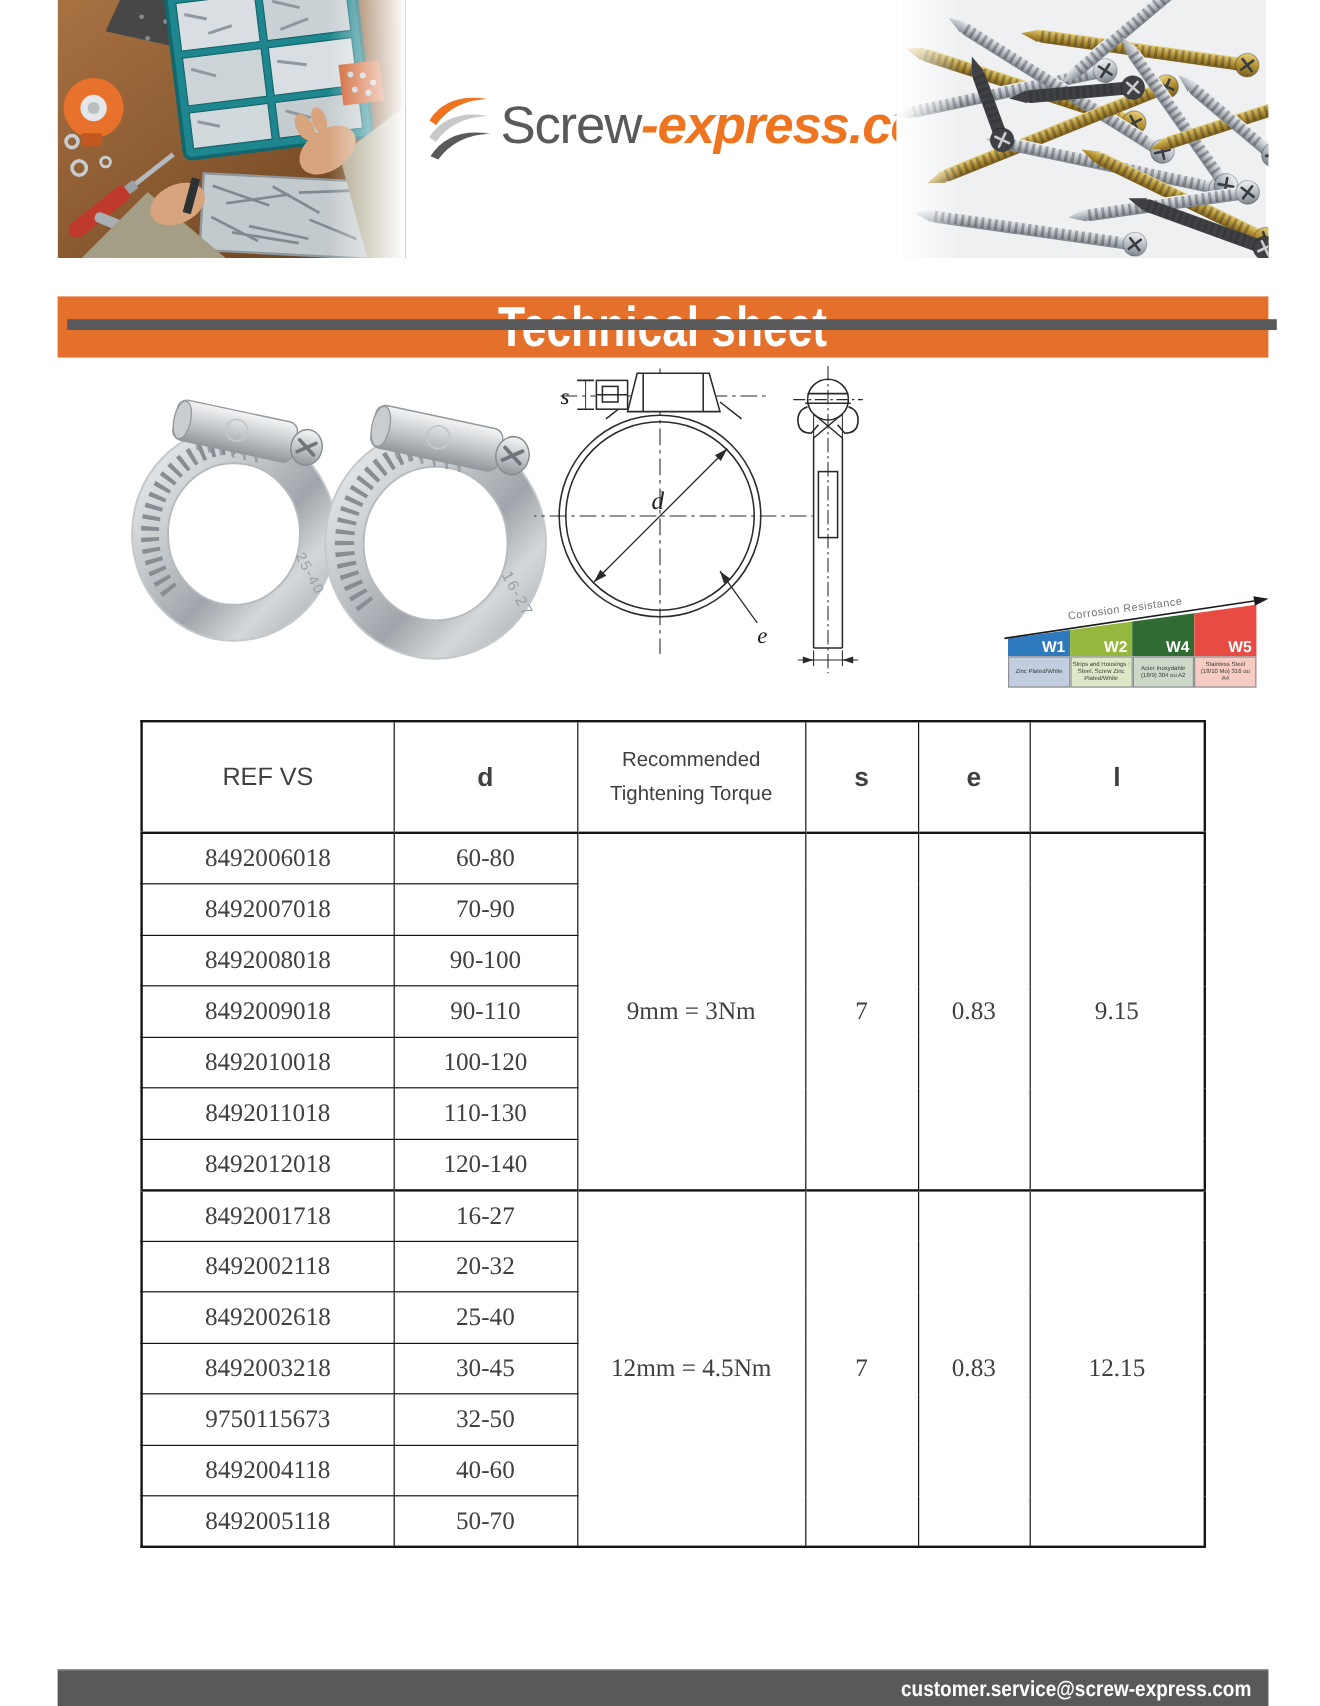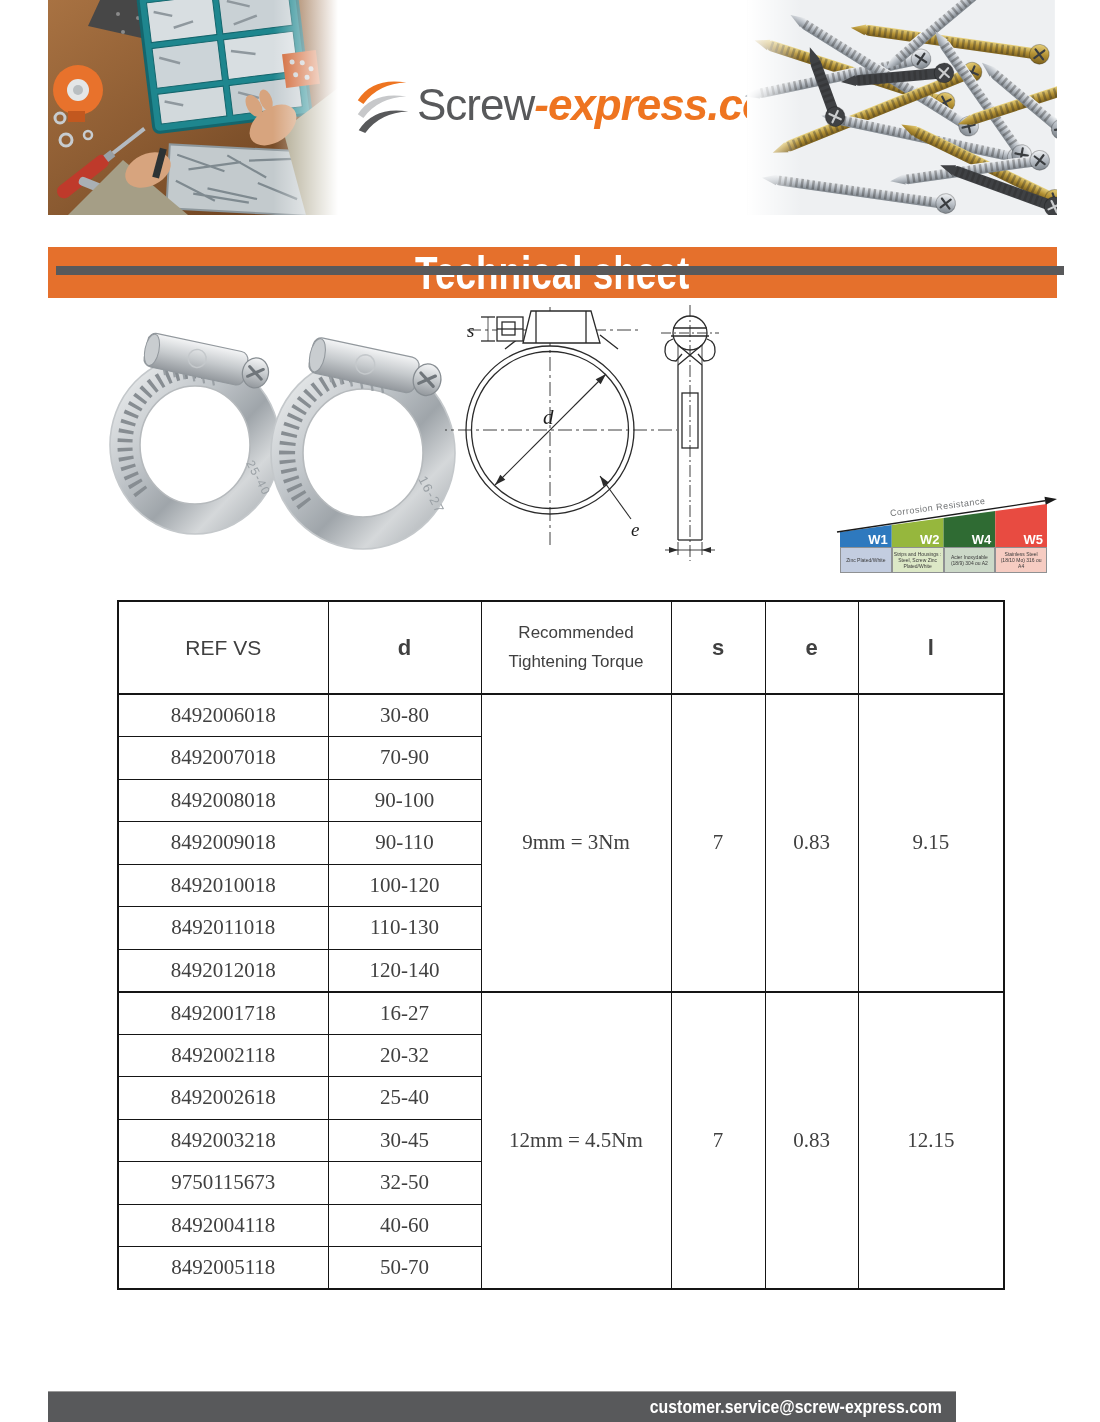--- a/index.html
+++ b/index.html
@@ -34,21 +34,21 @@
               padding:0;font-weight:400;background:#fff;}
   .spec-table thead tr{height:93px;}
   .spec-table tbody tr{height:42.5px;font-family:Liberation Serif, serif;}
   .spec-table thead th{border-bottom:2px solid #151515;}
   .h0{font-size:21px;}
   .h1,.h3,.h4,.h5{font-size:22px;font-weight:700 !important;}
   .h2{font-size:17px;line-height:1.65;padding:0 14px !important;margin-left:25px;}
   .c-data{font-size:21px;}
   .group-start td{border-top:2.5px solid #151515;}
   
-  .footer{position:absolute;left:48px;top:1391px;width:908px;height:30px;background:#58595B;
+  .footer{position:absolute;left:48px;top:1391px;width:1009px;height:30px;background:#58595B;
           display:flex;align-items:center;justify-content:flex-end;border-top:1px solid #9a9a9a;}
   .footer span{display:inline-block;color:#fff;font-weight:700;font-size:18px;margin-right:14px;
           transform:scaleX(.88);transform-origin:100% 50%;}
   text{font-family:"Liberation Sans",sans-serif;}
   .dim-label{font-family:"Liberation Serif",serif;font-style:italic;}
 </style>
 </head>
 <body>
 
 <div class="page">
@@ -404,21 +404,21 @@
           <th class="h1">d</th>
           <th class="h2">Recommended Tightening Torque</th>
           <th class="h3">s</th>
           <th class="h4">e</th>
           <th class="h5">l</th>
         </tr>
       </thead>
     <tbody id="t-body">
         <tr class="group-start">
           <td class="c-data">8492006018</td>
-          <td class="c-data">30-80</td>
+          <td class="c-data">60-80</td>
           <td class="c-data" rowspan="7">9mm = 3Nm</td>
           <td class="c-data" rowspan="7">7</td>
           <td class="c-data" rowspan="7">0.83</td>
           <td class="c-data" rowspan="7">9.15</td>
         </tr>
         <tr>
           <td class="c-data">8492007018</td>
           <td class="c-data">70-90</td>
         </tr>
         <tr>

